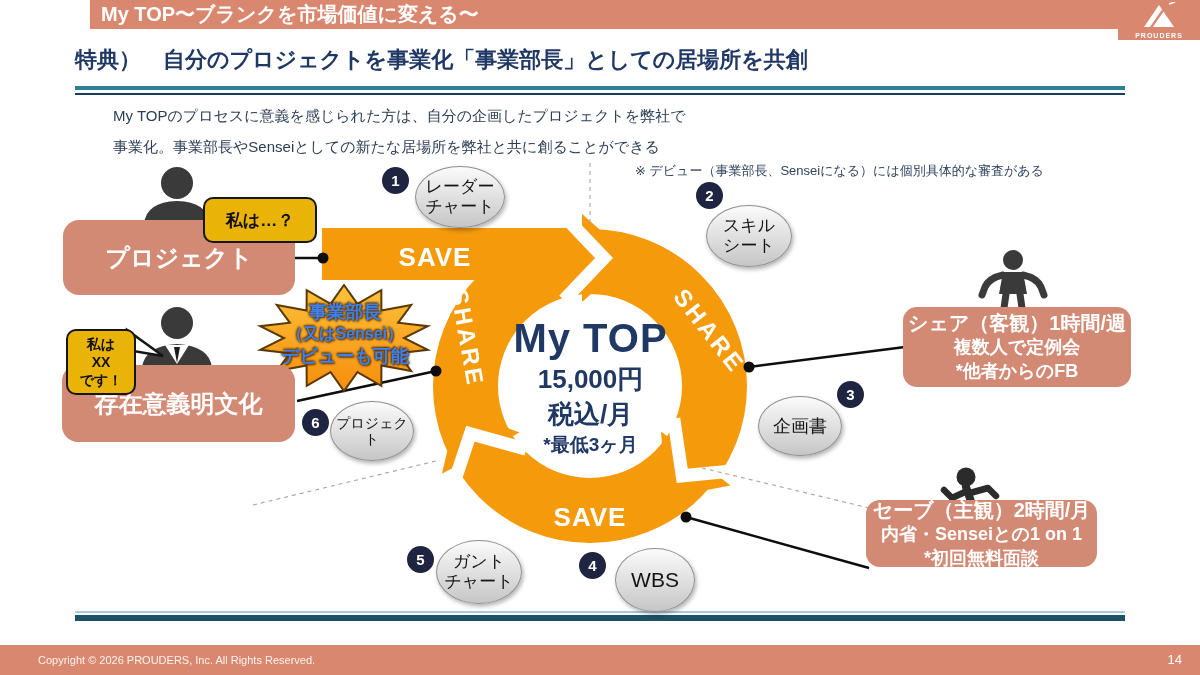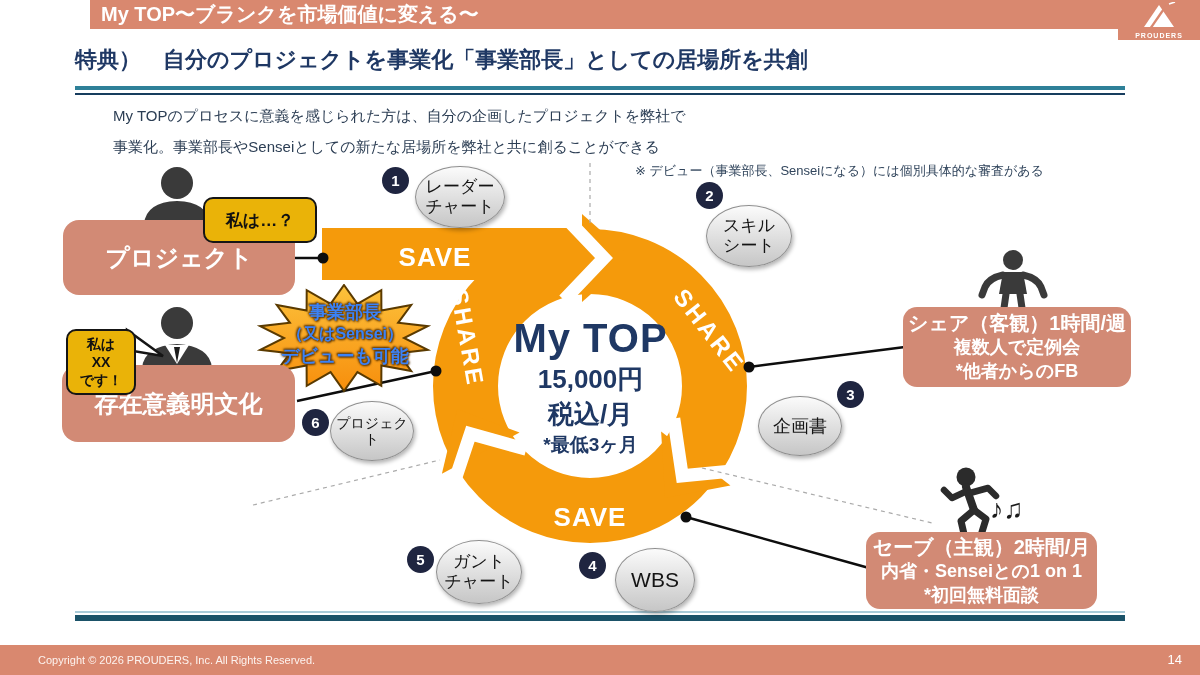--- a/index.html
+++ b/index.html
@@ -172,21 +172,21 @@
 です！</div>
 
   <div class="abs sbox" style="left:63px;top:220px;width:232px;height:75px;font-size:24px">プロジェクト</div>
   <div class="abs sbox" style="left:62px;top:365px;width:233px;height:77px;font-size:24px">存在意義明文化</div>
 
   <div class="abs rbox" style="left:903px;top:307px;width:228px;height:80px">
     <div class="l1">シェア（客観）1時間/週</div>
     <div class="l2">複数人で定例会</div>
     <div class="l3">*他者からのFB</div>
   </div>
-  <div class="abs rbox" style="left:866px;top:532px;width:231px;height:77px">
+  <div class="abs rbox" style="left:866px;top:500px;width:231px;height:67px">
     <div class="l1">セーブ（主観）2時間/月</div>
     <div class="l2">内省・Senseiとの1 on 1</div>
     <div class="l3">*初回無料面談</div>
   </div>
 
   <div class="abs badge" style="left:382px;top:167px">1</div>
   <div class="abs badge" style="left:696px;top:182px">2</div>
   <div class="abs badge" style="left:837px;top:381px">3</div>
   <div class="abs badge" style="left:579px;top:552px">4</div>
   <div class="abs badge" style="left:407px;top:546px">5</div>

